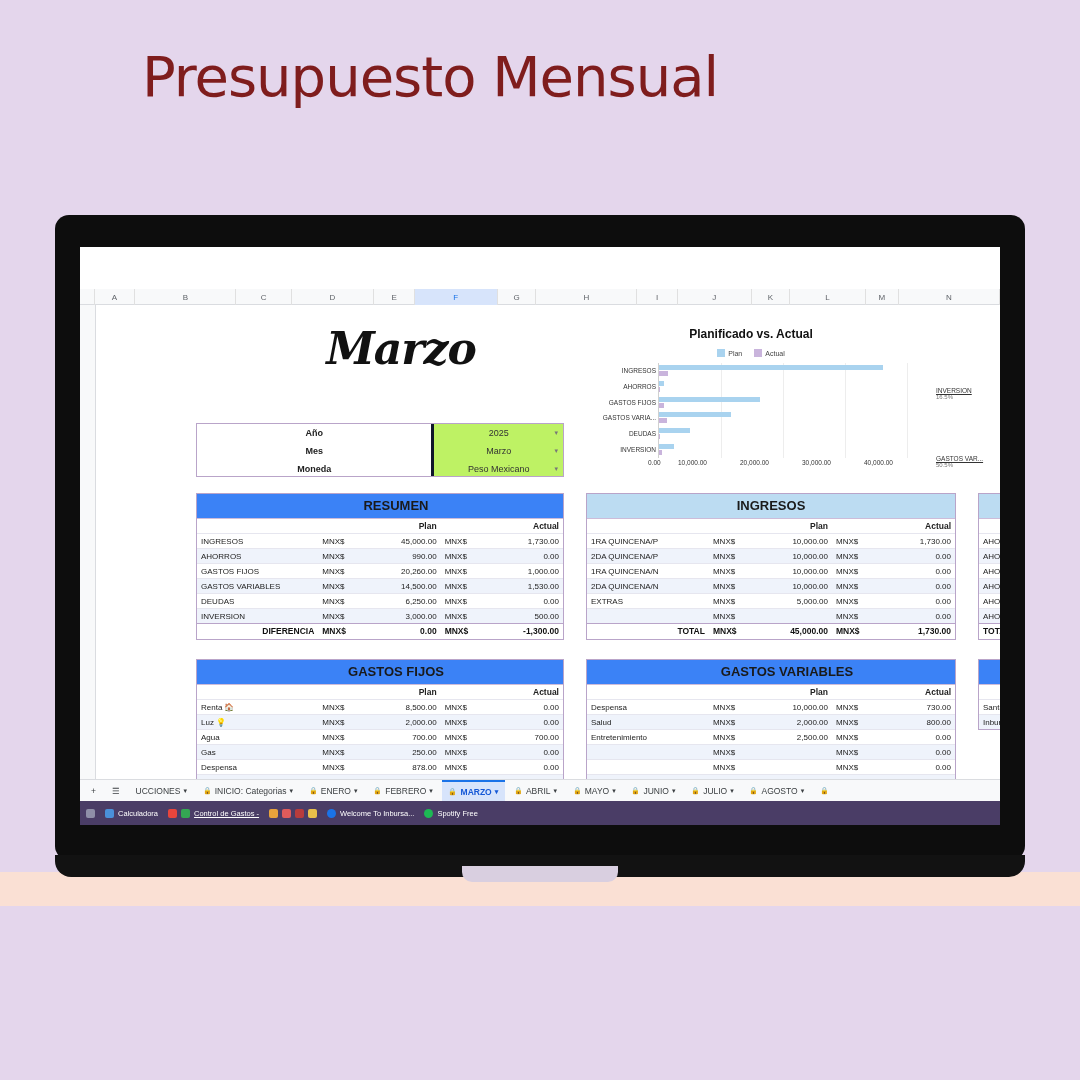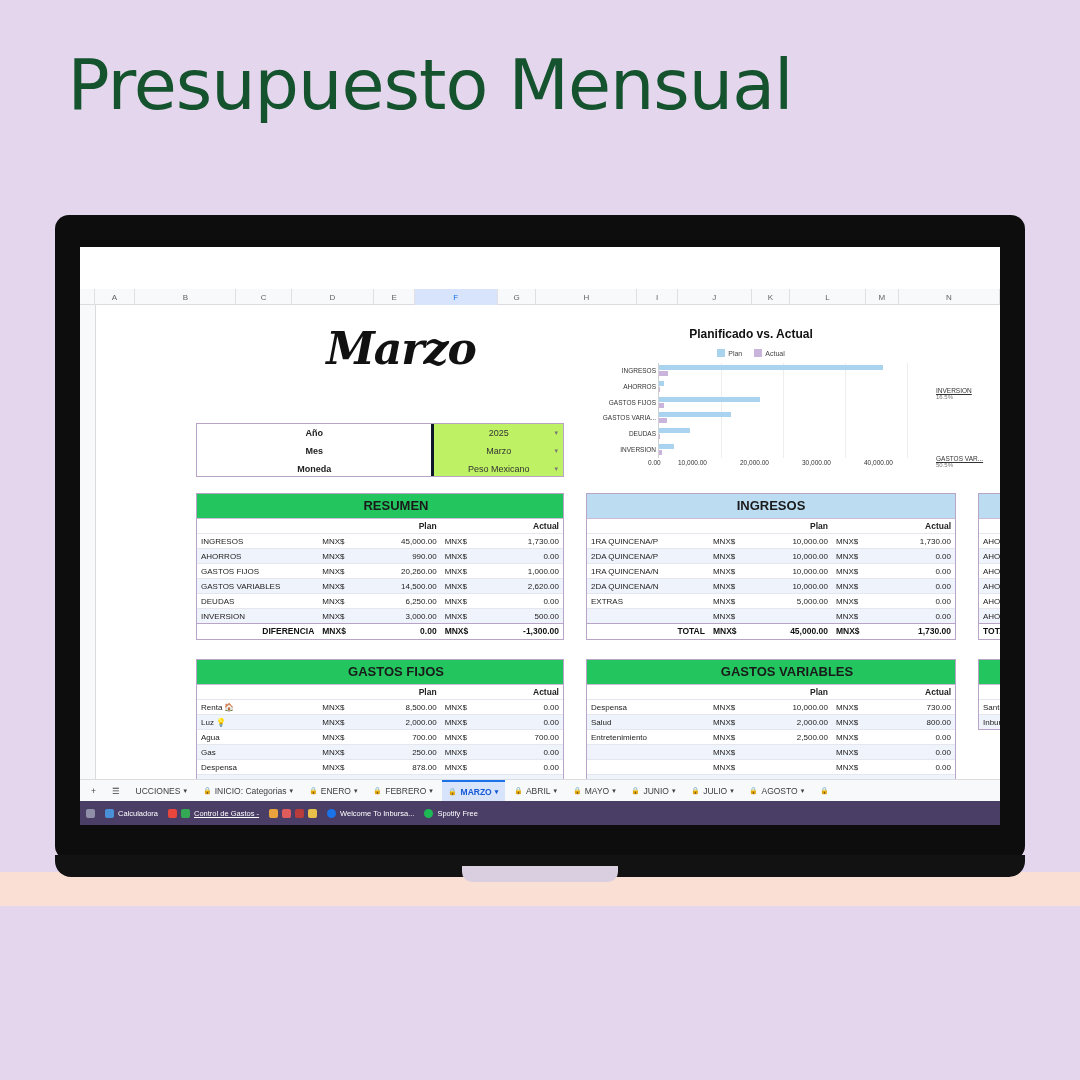--- a/index.html
+++ b/index.html
@@ -8,24 +8,24 @@
     width:1080px; height:1080px;
     background:#e4d6ec;
     font-family:"Liberation Sans", sans-serif;
     overflow:hidden;
     position:relative;
   }
   
   .page-title {
     position:absolute; left:0; top:44px; width:860px;
     text-align:center;
-    font-size:70px;
+    font-size:56px;
     font-weight:400;
     letter-spacing:-1px;
-    color:#14532d;
+    color:#7f1d1d;
     font-family:"DejaVu Sans", sans-serif;
   }
   
   .band-peach {
     position:absolute; left:0; top:872px; width:1080px; height:34px;
     background:#fae0d4;
   }
   .band-lower {
     position:absolute; left:0; top:906px; width:1080px; height:174px;
     background:#e4d6ec;
@@ -166,21 +166,21 @@
   .panel .c { padding:0 4px; line-height:15px; overflow:hidden; white-space:nowrap; }
   .c.name { width:38%; }
   .c.cur  { width:16%; }
   .c.val  { width:22%; text-align:right; }
   .c.cur2 { width:14%; }
   .c.val2 { width:24%; text-align:right; }
   .panel .total {
     display:flex; height:16px; font-size:8.5px; font-weight:700; color:#111;
     border-top:1px solid #b9a4c9;
   }
-  .hdr.purple { background:#22c55e;padding-left:32px; }
+  .hdr.purple { background:#3b82f6;padding-left:32px; }
   .hdr.blue   { background:#bcdcf2; }
   .hdr.lblue  { background:#bcdcf2; }
   
   .sheettabs {
     position:absolute; left:0; bottom:24px; width:920px; height:22px;
     background:#f8f9fa; border-top:1px solid #dadce0;
     display:flex; align-items:center; font-size:8.5px; color:#3c4043;
     padding-left:4px; gap:2px; overflow:hidden;
   }
   .sheettabs .tab {
@@ -341,21 +341,21 @@
             <span class="c cur">MNX$</span>
             <span class="c val">20,260.00</span>
             <span class="c cur2">MNX$</span>
             <span class="c val2">1,000.00</span>
           </div>
         <div class="row alt">
             <span class="c name">GASTOS VARIABLES</span>
             <span class="c cur">MNX$</span>
             <span class="c val">14,500.00</span>
             <span class="c cur2">MNX$</span>
-            <span class="c val2">2,620.00</span>
+            <span class="c val2">1,530.00</span>
           </div>
         <div class="row">
             <span class="c name">DEUDAS</span>
             <span class="c cur">MNX$</span>
             <span class="c val">6,250.00</span>
             <span class="c cur2">MNX$</span>
             <span class="c val2">0.00</span>
           </div>
         <div class="row alt">
             <span class="c name">INVERSION</span>

